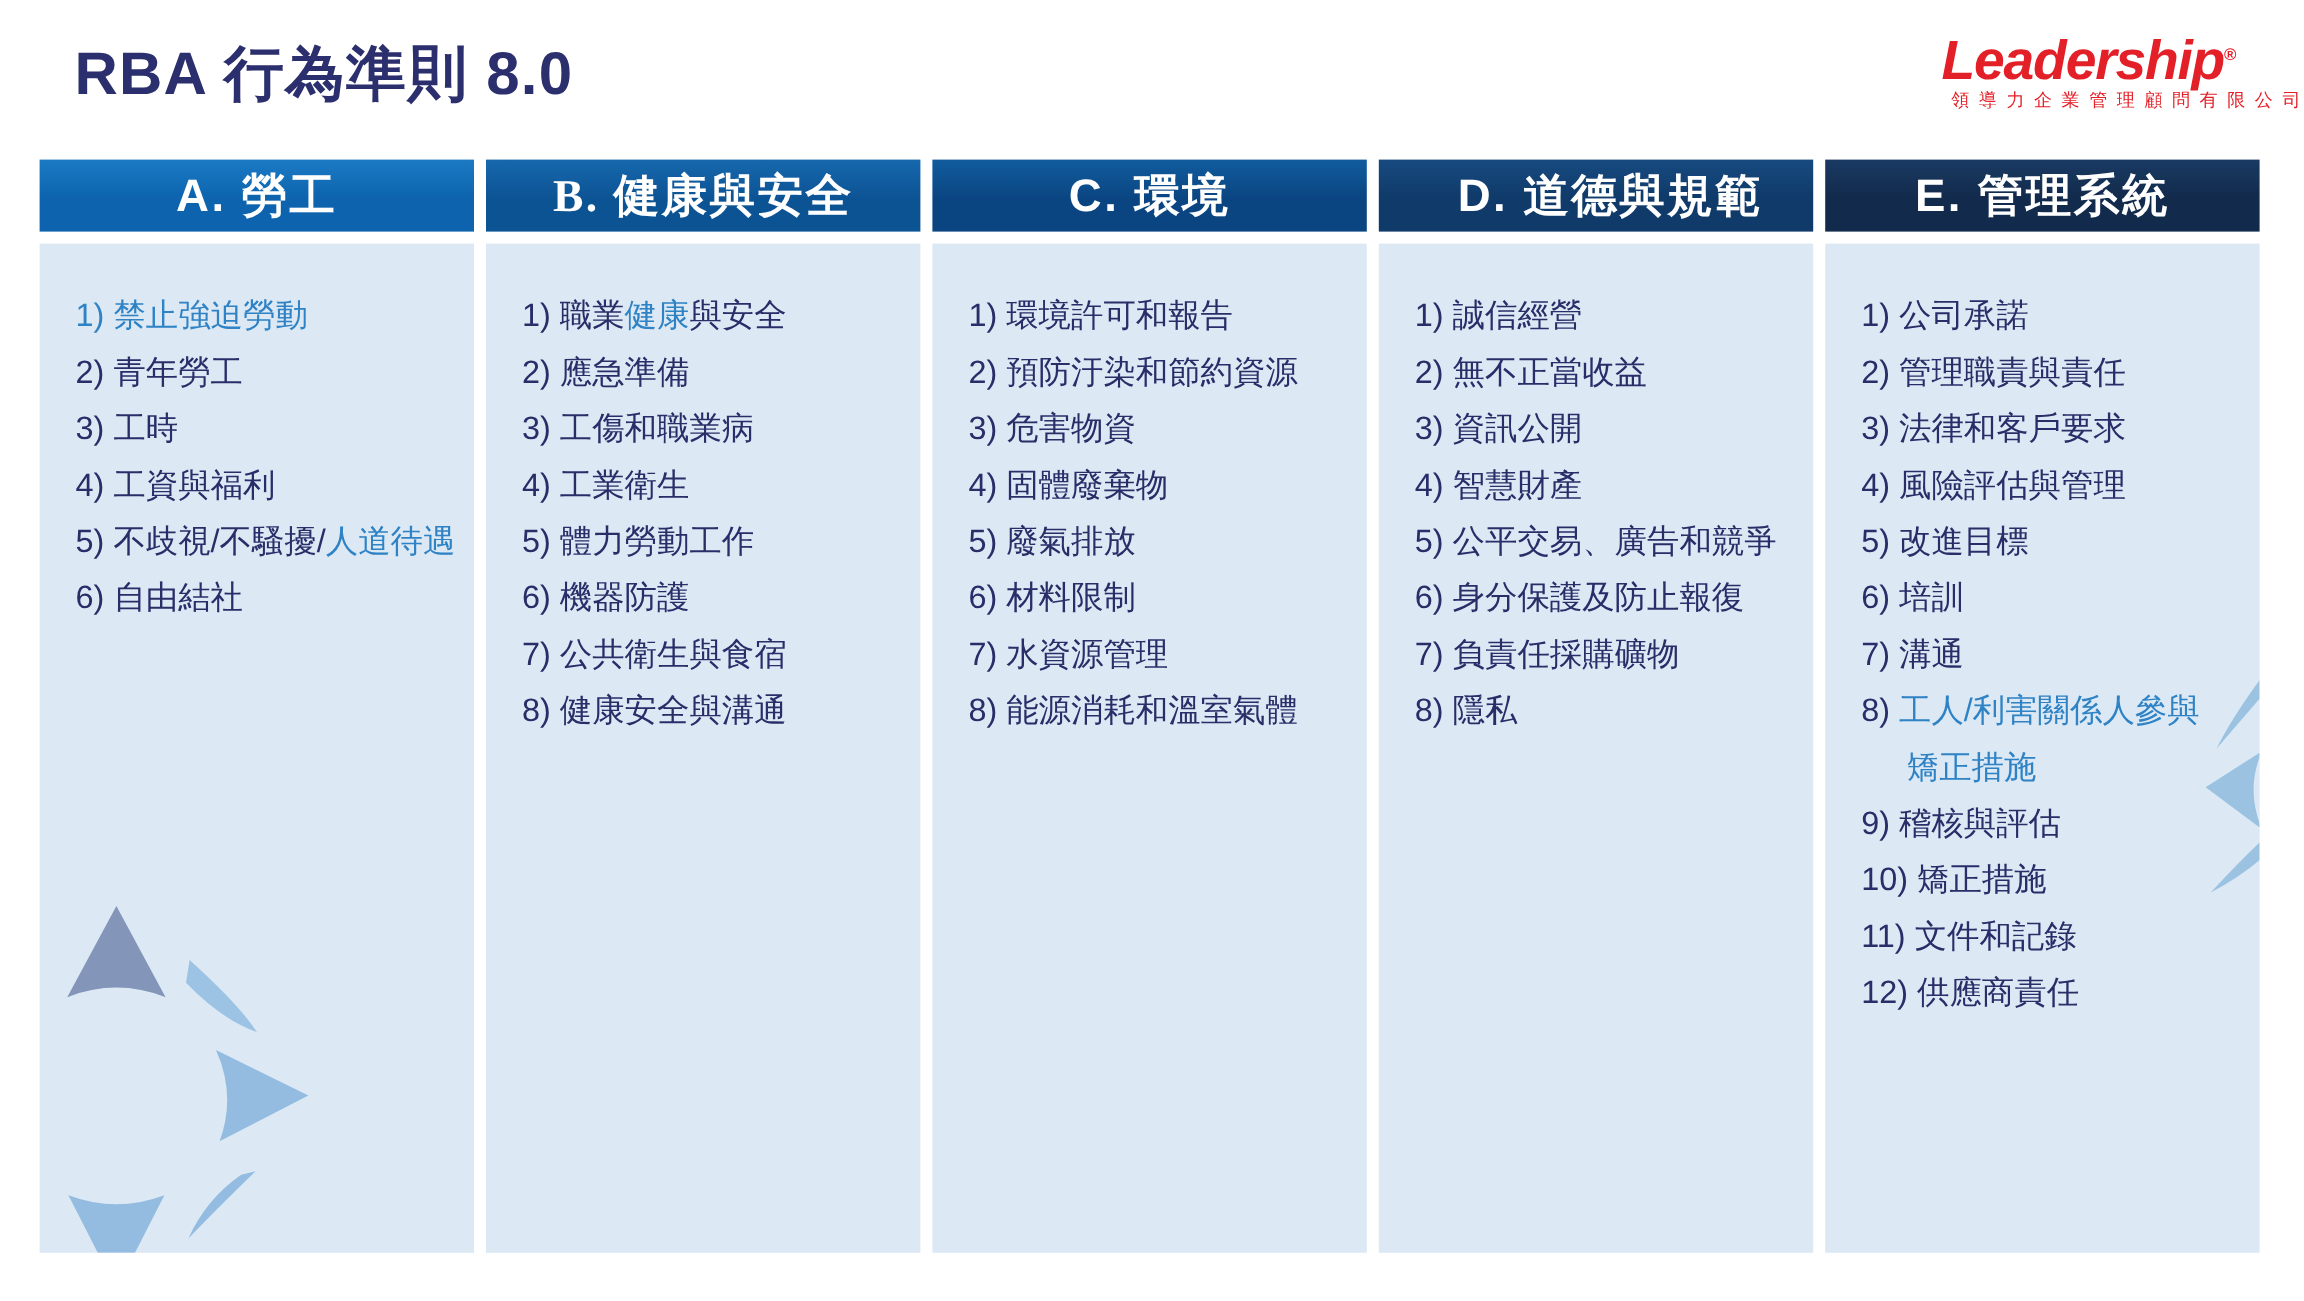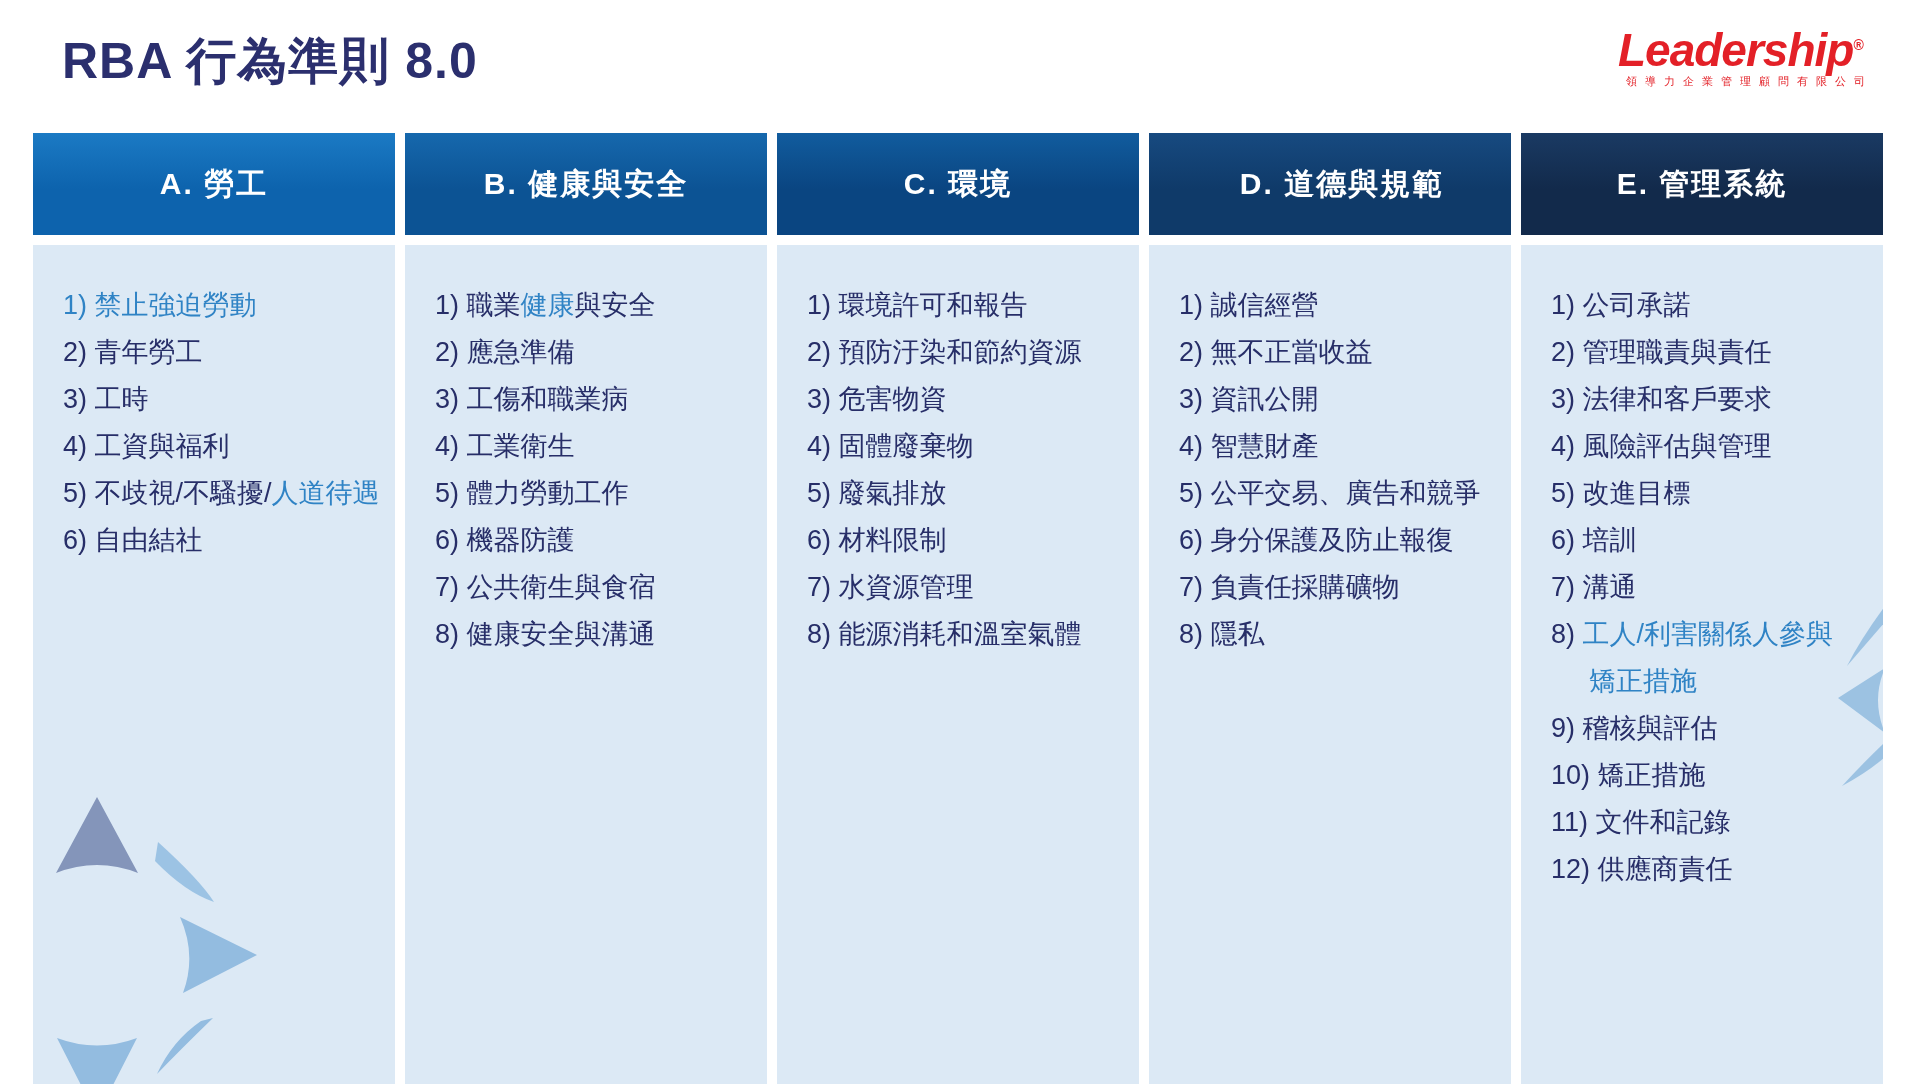--- a/index.html
+++ b/index.html
@@ -13,32 +13,32 @@
     white-space:nowrap;
   }
 
   .logo { position:absolute; left:1618px; top:26px; width:276px; }
   .logo-name {
     font-size:46px; font-weight:800; font-style:italic; color:#e32027;
     letter-spacing:-1px; line-height:1.05; white-space:nowrap;
   }
   .logo-reg { font-size:14px; vertical-align:super; font-style:normal; font-weight:700; }
   .logo-sub {
-    margin-top:0px; font-size:11px; color:#e32027; letter-spacing:8px;
+    margin-top:0px; font-size:15px; color:#e32027; letter-spacing:8px;
     white-space:nowrap; text-indent:8px;
   }
 
   .columns {
     position:absolute; left:33px; top:133px;
     display:flex; gap:10px;
   }
   .column { width:362px; display:flex; flex-direction:column; }
   .col-header {
-    height:102px; display:flex; align-items:center; justify-content:center;
-    color:#ffffff; font-size:30px; font-weight:700; letter-spacing:2px;
+    height:60px; display:flex; align-items:center; justify-content:center;
+    color:#ffffff; font-size:38px; font-weight:700; letter-spacing:2px;
     white-space:nowrap;
   }
   .col-body {
     margin-top:10px; height:841px; background:#dce9f5; position:relative;
     padding:37px 10px 0 30px; overflow:hidden;
   }
   .item {
     font-size:27px; font-weight:400; color:#272e68; line-height:47px;
     padding-left:38px; text-indent:-38px; white-space:pre-line;
   }
@@ -71,21 +71,21 @@
 <svg class="deco" viewBox="0 0 362 841">
   <path d="M64 552 L105 628 Q64 612 23 628 Z" fill="#8495ba"></path>
   <path d="M125 597 Q167 635 181 657 Q152 647 122 616 Z" fill="#9cc3e4"></path>
   <path d="M147 672 L224 710 L150 748 Q164 710 147 672 Z" fill="#93bce0"></path>
   <path d="M180 773 Q147 805 124 829 Q139 796 168 776 Z" fill="#93bce0"></path>
   <path d="M24 793 Q64 808 104 793 L79 842 Q64 847 49 842 Z" fill="#93bce0"></path>
 </svg>
         </div>
       </section>
       <section class="column">
-        <header class="col-header" style="background: linear-gradient(rgb(22, 104, 173) 0%, rgb(12, 83, 148) 55%);">B. 健康與安全</header>
+        <header class="col-header" style="background: linear-gradient(rgb(22, 104, 173) 0%, rgb(12, 83, 148) 55%); font-family: Liberation Serif, serif;">B. 健康與安全</header>
         <div class="col-body">
           <p class="item"><span>1) 職業</span><span class="hl">健康</span><span>與安全</span></p>
           <p class="item"><span>2) 應急準備</span></p>
           <p class="item"><span>3) 工傷和職業病</span></p>
           <p class="item"><span>4) 工業衛生</span></p>
           <p class="item"><span>5) 體力勞動工作</span></p>
           <p class="item"><span>6) 機器防護</span></p>
           <p class="item"><span>7) 公共衛生與食宿</span></p>
           <p class="item"><span>8) 健康安全與溝通</span></p>
         </div>

